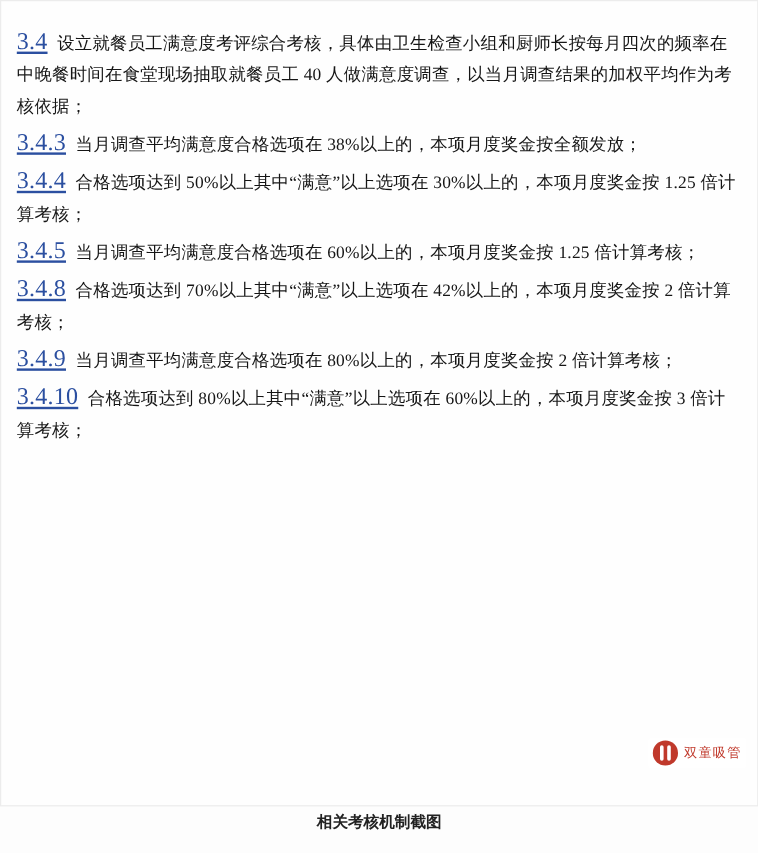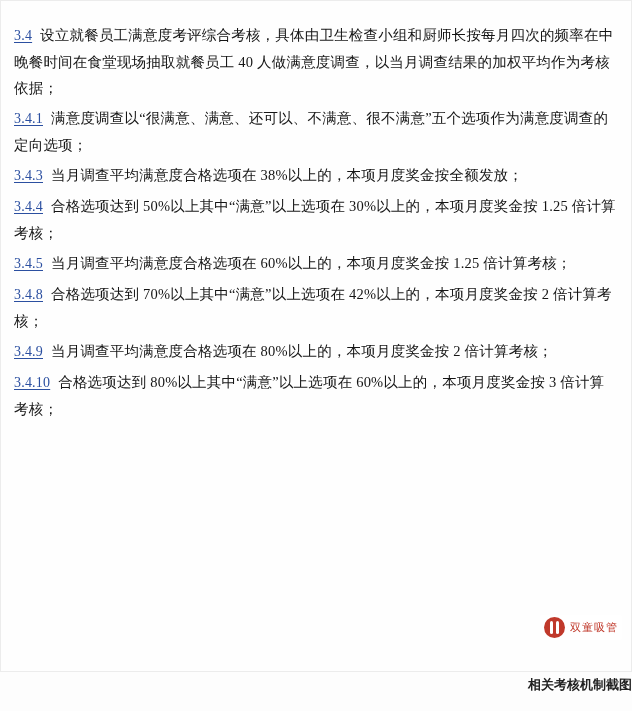--- a/index.html
+++ b/index.html
@@ -48,35 +48,35 @@
     font-size: 14.5px;
     color: #1a1a1a;
     letter-spacing: 0.2px;
   }
 
   .num {
     color: #2b4fa0;
     text-decoration: underline;
     text-underline-offset: 2px;
     margin-right: 8px;
-    font-size: 14px;
+    font-size: 20px;
     white-space: nowrap;
   }
 
   .body-text {
     color: #151515;
   }
 
   
   #caption {
     position: absolute;
     left: 0;
     top: 676px;
     width: 632px;
-    text-align: right;
+    text-align: center;
     font-size: 13px;
     font-weight: bold;
     color: #222;
     font-family: "Liberation Sans", "DejaVu Sans", sans-serif;
   }
 
   
   #logo-badge {
     position: absolute;
     right: 10px;
@@ -138,23 +138,20 @@
 
 <div id="page">
 
   <div id="doc">
     <div class="doc-inner">
 
       <div class="clause">
         <span class="num">3.4</span><span class="body-text">设立就餐员工满意度考评综合考核，具体由卫生检查小组和厨师长按每月四次的频率在中晚餐时间在食堂现场抽取就餐员工 40 人做满意度调查，以当月调查结果的加权平均作为考核依据；</span>
       </div>
 
-      <div class="clause">
-        <span class="num">3.4.1</span><span class="body-text">满意度调查以“很满意、满意、还可以、不满意、很不满意”五个选项作为满意度调查的定向选项；</span>
-      </div>
 
 
       <div class="clause">
         <span class="num">3.4.3</span><span class="body-text">当月调查平均满意度合格选项在 38%以上的，本项月度奖金按全额发放；</span>
       </div>
 
       <div class="clause">
         <span class="num">3.4.4</span><span class="body-text">合格选项达到 50%以上其中“满意”以上选项在 30%以上的，本项月度奖金按 1.25 倍计算考核；</span>
       </div>
 

